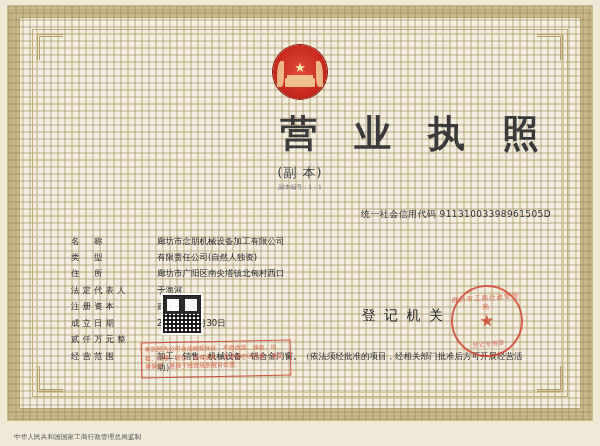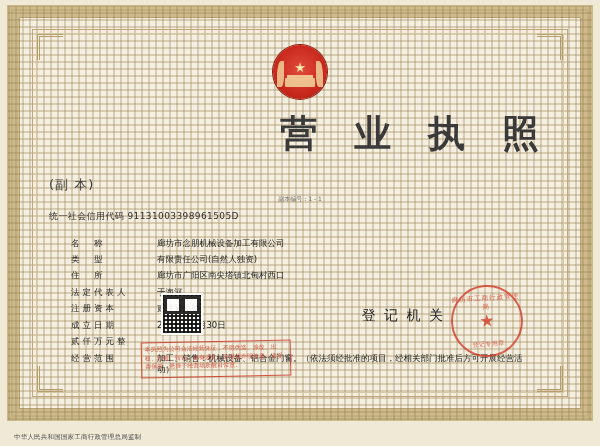--- a/index.html
+++ b/index.html
@@ -114,37 +114,37 @@
     text-align: right;
     font-family: "DejaVu Sans", sans-serif;
     font-size: 37px;
     font-weight: bold;
     letter-spacing: 12px;
     color: #3a3a3a;
     margin: 2px 0 0 0;
     text-indent: 12px;
   }
   .doc-subtitle {
-    text-align: left;
+    text-align: center;
     font-size: 13px;
     color: #3f3f3f;
-    margin-top: 17px;
+    margin-top: 5px;
     letter-spacing: 1px;
   }
   .serial {
     text-align: center;
     font-size: 6px;
     color: #6b6b6b;
     margin-top: 1px;
   }
   .credit-code {
-    text-align: left;
+    text-align: right;
     font-size: 9px;
     color: #2f2f2f;
-    margin-top: 6px;
+    margin-top: 16px;
     letter-spacing: .4px;
   }
 
   
   .fields {
     margin: 12px 18px 0 22px;
     border-collapse: collapse;
     width: calc(100% - 40px);
   }
   .fields td {

